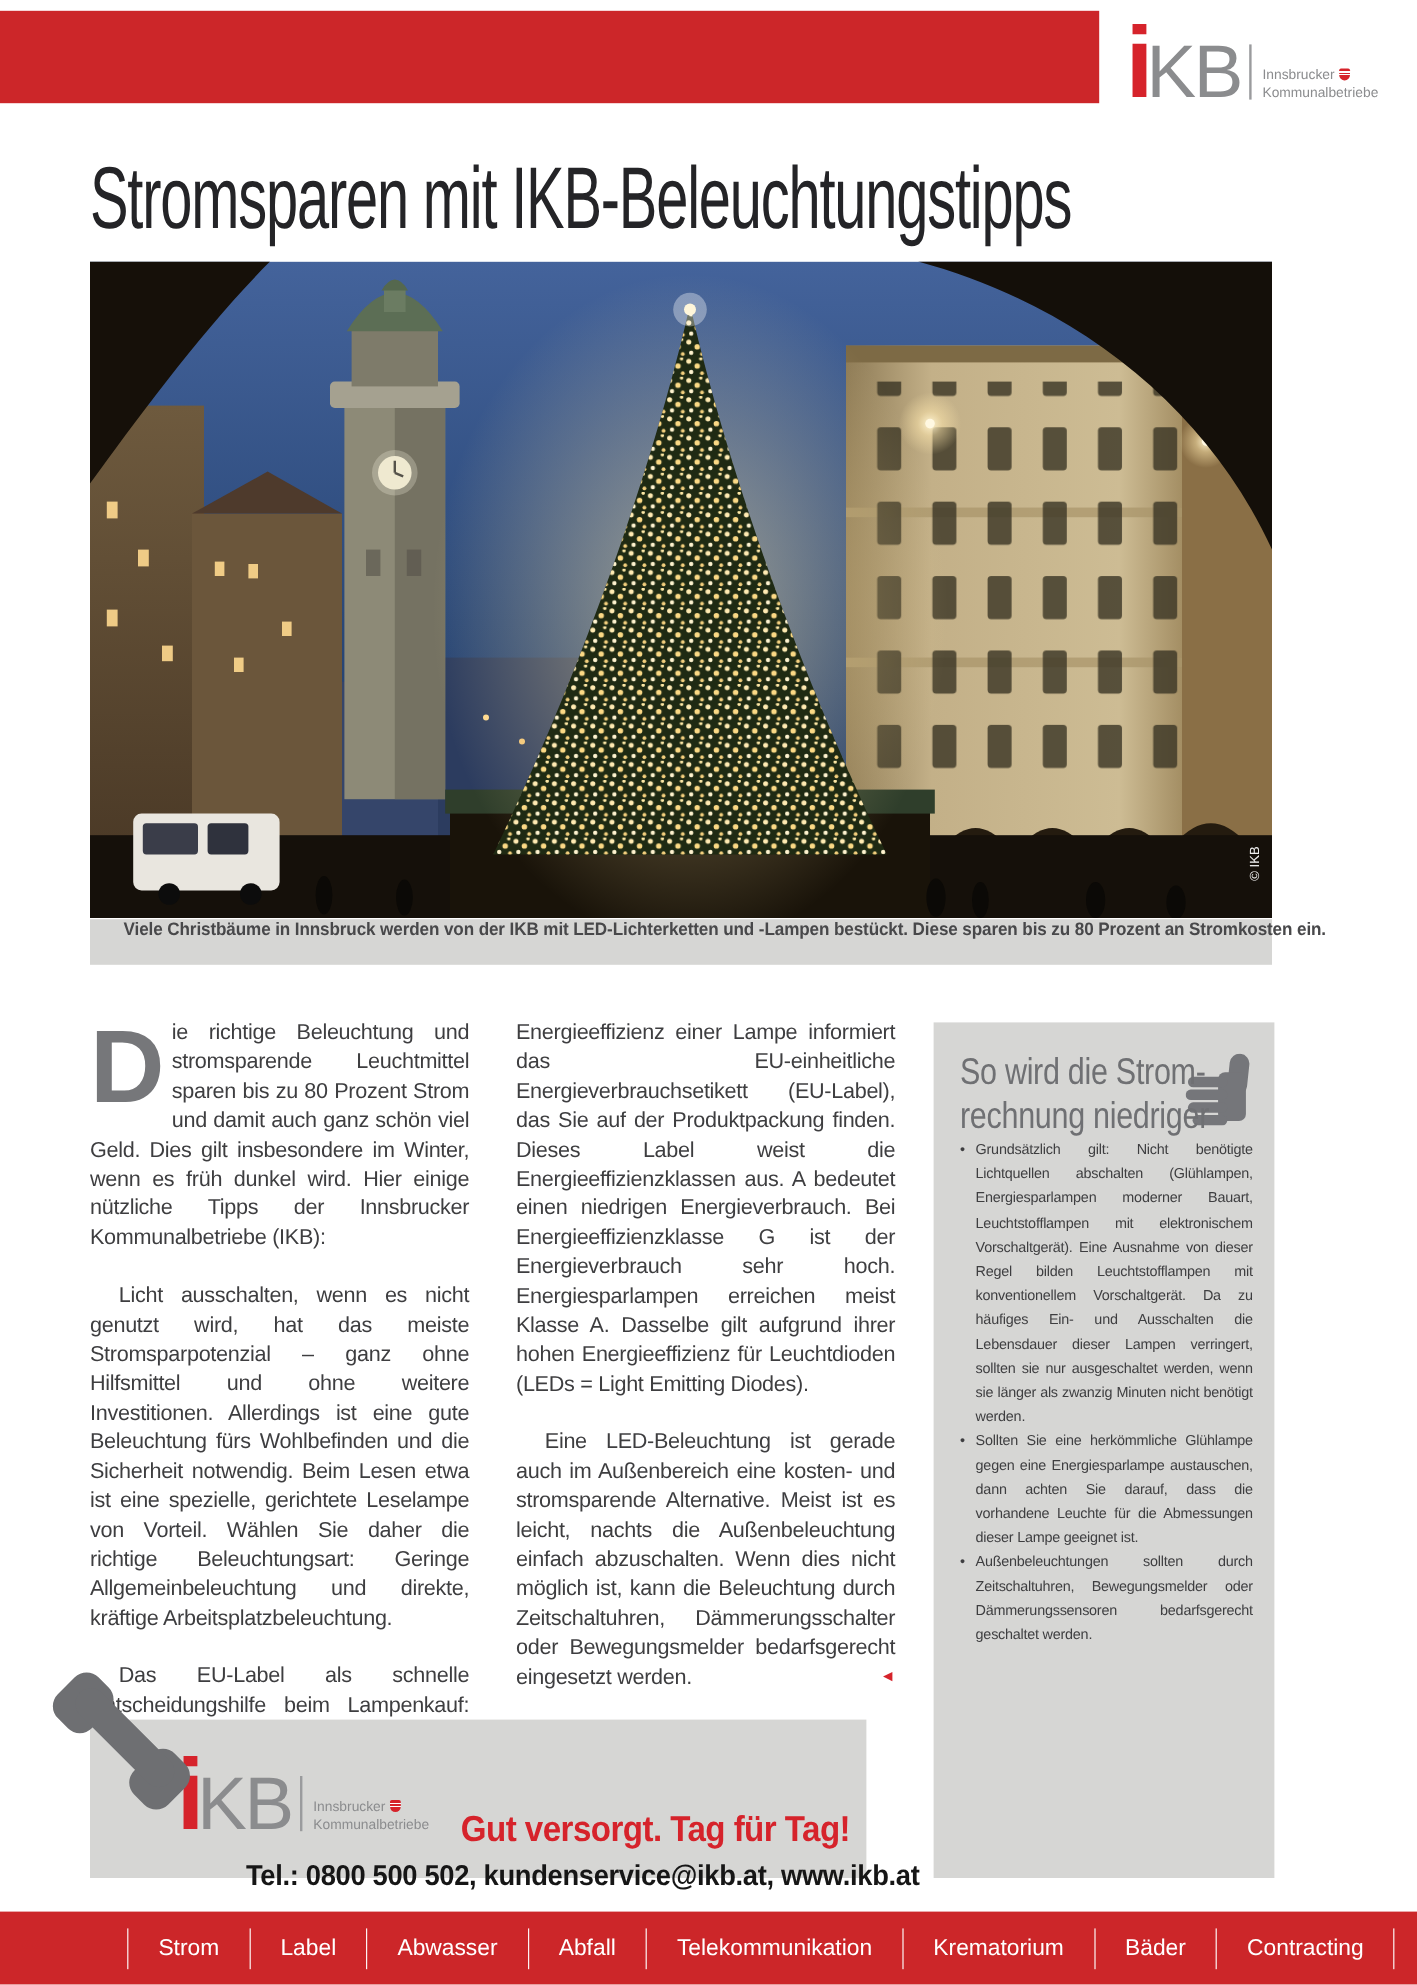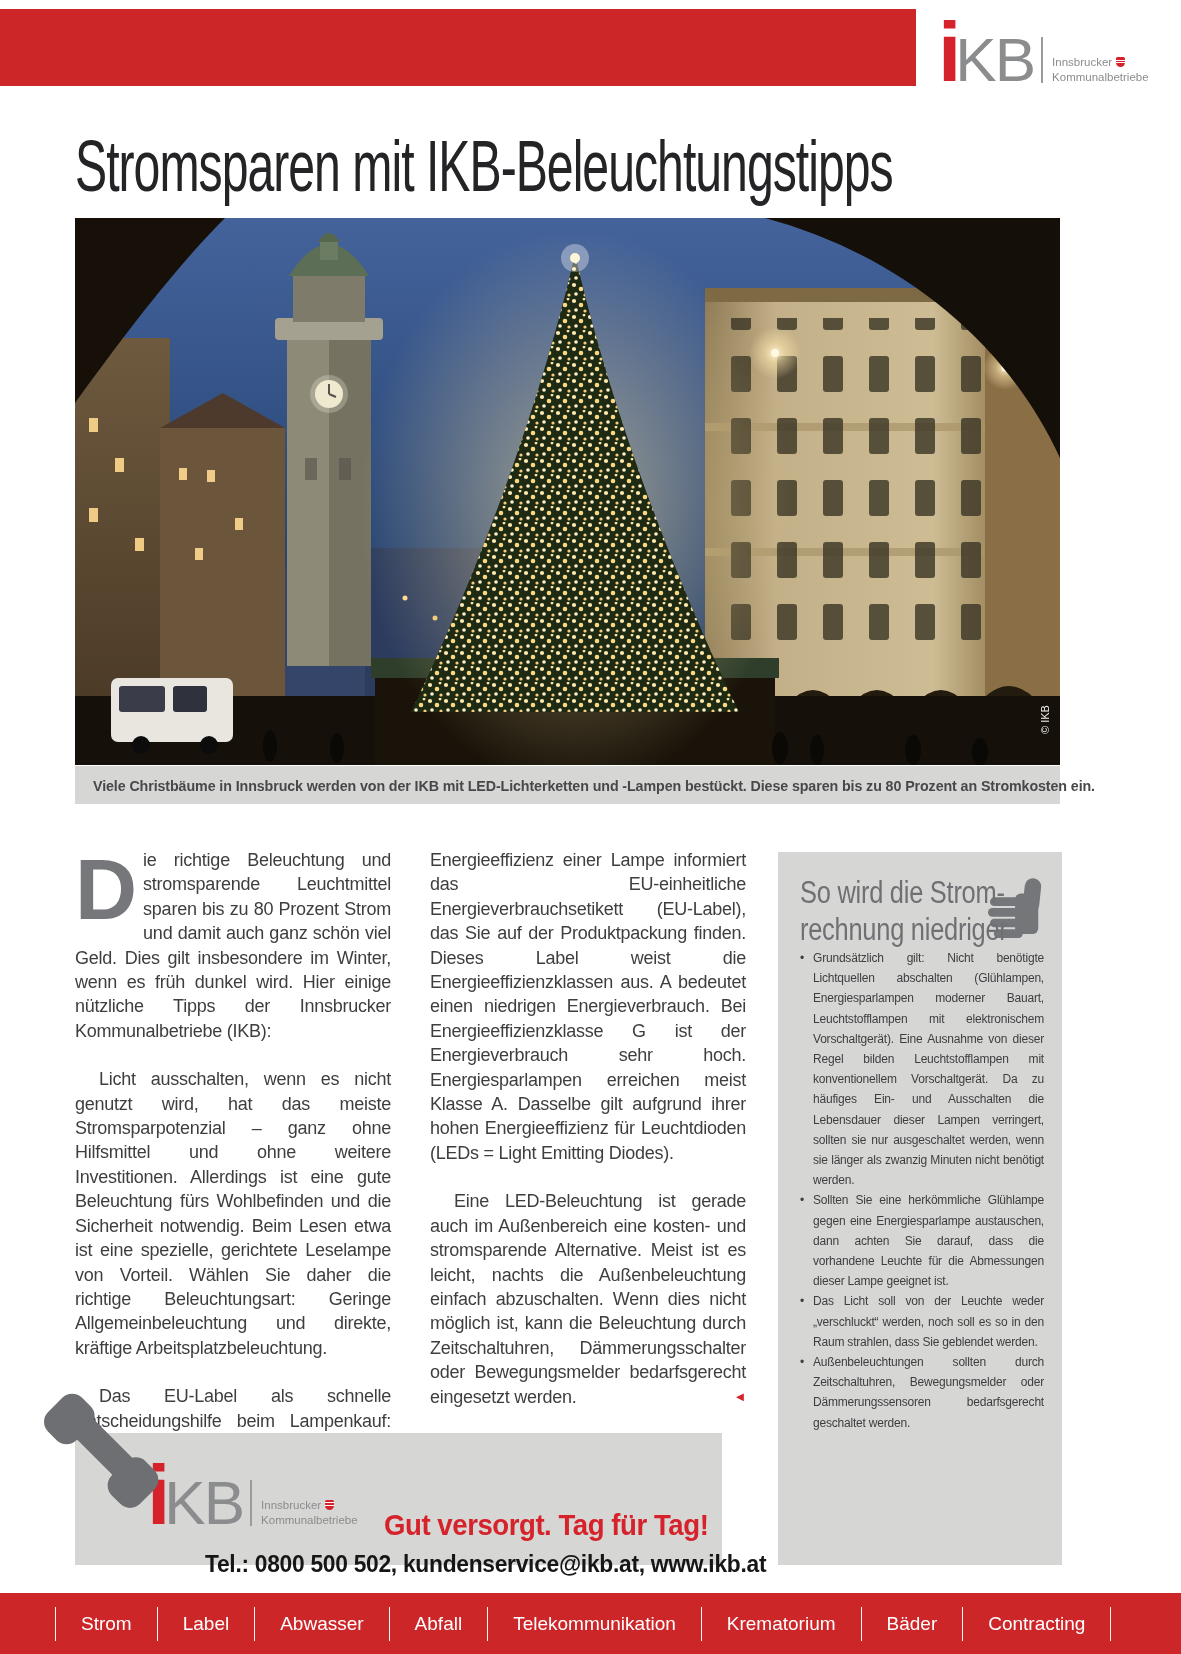--- a/index.html
+++ b/index.html
@@ -27,21 +27,21 @@
 
   
   h1{position:absolute;left:75px;top:124px;font-weight:400;color:#242427;white-space:nowrap}
   h1 .hl{display:inline-block;font-size:73px;letter-spacing:-1.5px;transform:scaleX(.66);transform-origin:left top}
 
   
   .photo{position:absolute;left:75px;top:218px;width:985px;height:547px}
   .photo svg{display:block;width:100%;height:100%}
 
   
-  .caption{position:absolute;left:75px;top:766px;width:985px;height:38px;background:var(--panel);display:flex;align-items:center;padding-left:18px}
+  .caption{position:absolute;left:75px;top:766px;width:985px;height:38px;background:var(--panel);display:flex;align-items:flex-start;padding-left:28px}
   .caption span{display:inline-block;font-size:15px;font-weight:bold;color:#48484a;letter-spacing:-.1px;transform:scaleX(.95);transform-origin:left center;white-space:nowrap}
 
   
   .col{position:absolute;top:848px;width:316px;font-size:18px;line-height:24.4px;letter-spacing:-.25px;text-align:justify}
   .col p{margin-bottom:24px}
   .col p:last-child{margin-bottom:0}
   .col1{left:75px}
   .col2{left:430px}
   .ind{text-indent:24px}
   .dropcap{float:left;font-size:86px;line-height:70px;font-weight:bold;color:#76777a;margin:6px 9px 0 0;letter-spacing:-3px;text-indent:0}
@@ -57,21 +57,21 @@
   .sb-list li::before{content:"\2022";position:absolute;left:0;top:0}
 
   
   .adbox{position:absolute;left:75px;top:1433px;width:647px;height:132px;background:var(--panel)}
   .phone{position:absolute;left:-46px;top:-60px;width:150px;height:150px}
   .ad-top{display:flex;align-items:flex-end;gap:26px;padding:14px 0 0 72px}
   .slogan{color:var(--red2);font-weight:bold;font-size:30px;letter-spacing:-.5px;transform:scaleX(.92);transform-origin:left bottom;white-space:nowrap;margin-bottom:2px}
   .contact{font-weight:bold;font-size:24px;color:#161616;margin:6px 0 0 130px;letter-spacing:-.3px;transform:scaleX(.95);transform-origin:left top;white-space:nowrap}
 
   
-  .footer{position:absolute;left:0;top:1593px;width:1181px;height:61px;background:var(--red);display:flex;align-items:center;padding-left:55px}
+  .footer{position:absolute;left:0;top:1593px;width:1181px;height:61px;background:var(--red);display:flex;align-items:center;padding-left:106px}
   .fitem{color:#fff;font-size:19px;padding:0 25px;white-space:nowrap}
   .fsep{width:1px;height:34px;background:rgba(255,255,255,.95)}
 </style>
 </head>
 <body>
 
 <div class="page">
 
   <div class="topbar"></div>
 
@@ -252,21 +252,20 @@
         <rect x="6" y="53" width="30" height="9" rx="4.5"></rect>
       </g>
     </svg>
     <div class="sb-title">
       <span class="sb-t">So wird die Strom-</span>
       <span class="sb-t">rechnung niedriger</span>
     </div>
     <ul class="sb-list">
       <li>Grundsätzlich gilt: Nicht benötigte Lichtquellen abschalten (Glühlampen, Energiesparlampen moderner Bauart, Leuchtstofflampen mit elektronischem Vorschaltgerät). Eine Ausnahme von dieser Regel bilden Leuchtstofflampen mit konventionellem Vorschaltgerät. Da zu häufiges Ein- und Ausschalten die Lebensdauer dieser Lampen verringert, sollten sie nur ausgeschaltet werden, wenn sie länger als zwanzig Minuten nicht benötigt werden.</li>
       <li>Sollten Sie eine herkömmliche Glühlampe gegen eine Energiesparlampe austauschen, dann achten Sie darauf, dass die vorhandene Leuchte für die Abmessungen dieser Lampe geeignet ist.</li>
-      <li>Das Licht soll von der Leuchte weder „verschluckt“ werden, noch soll es so in den Raum strahlen, dass Sie geblendet werden.</li>
       <li>Außenbeleuchtungen sollten durch Zeitschaltuhren, Bewegungsmelder oder Dämmerungssensoren bedarfsgerecht geschaltet werden.</li>
     </ul>
   </aside>
 
   <div class="adbox">
     <svg class="phone" viewBox="0 0 150 150">
       <g fill="#6e6f72" transform="rotate(45 75 75)">
         <rect x="10" y="55" width="40" height="48" rx="14"></rect>
         <rect x="100" y="55" width="40" height="48" rx="14"></rect>
         <rect x="22" y="62" width="106" height="26" rx="13"></rect>

